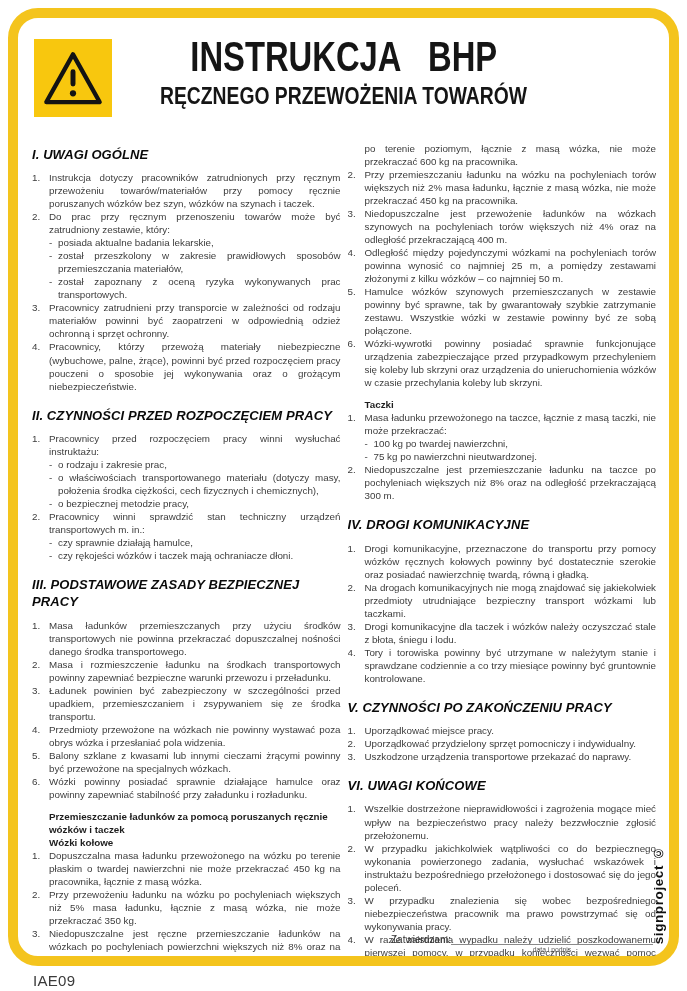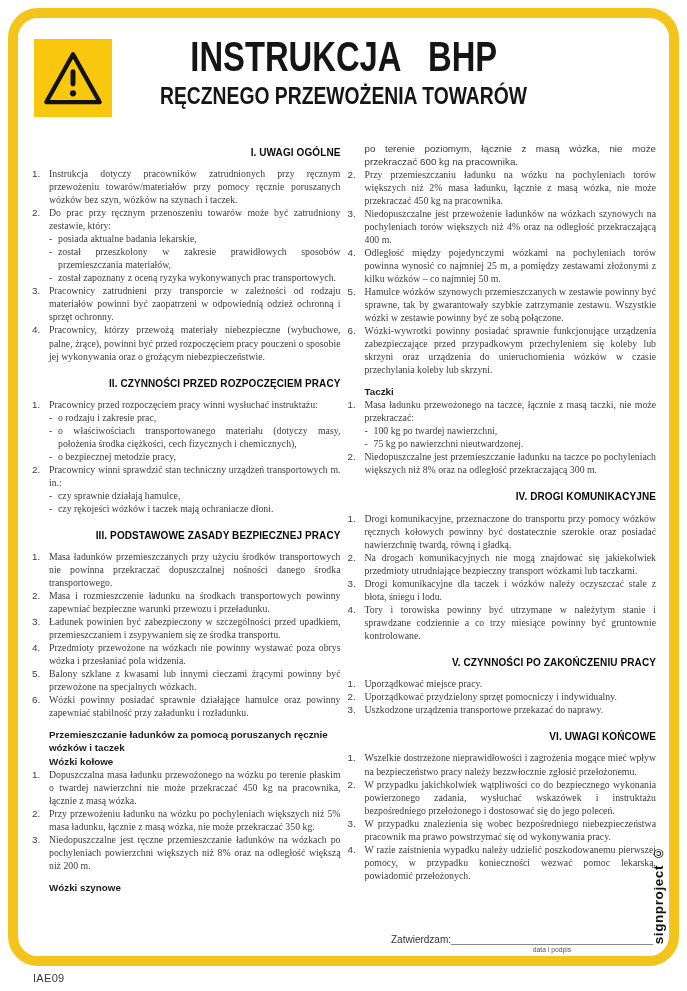--- a/index.html
+++ b/index.html
@@ -19,47 +19,47 @@
     background:#F8C70E;display:flex;align-items:center;justify-content:center;
   }
   .titles{text-align:center;padding-top:18px;color:#151515;}
   .title1{display:inline-block;font-size:42px;font-weight:bold;line-height:1.02;
     word-spacing:24px;transform:scaleX(0.78);transform-origin:50% 50%;white-space:nowrap;}
   .title2{display:inline-block;font-size:23px;font-weight:bold;line-height:1.1;margin-top:5px;
     transform:scaleX(0.84);transform-origin:50% 50%;white-space:nowrap;}
   
   .cols{display:flex;gap:7px;padding:2px 13px 0 14px;}
   .col{flex:1;min-width:0;font-size:9.8px;line-height:1.33;overflow:hidden;}
-  .sec-heading{text-align:right;font-weight:bold;color:#0a0a0a;font-size:10px;
-    letter-spacing:.1px;margin:14px 0 8px;}
+  .sec-heading{text-align:left;font-weight:bold;color:#0a0a0a;font-size:13px;
+    letter-spacing:.1px;margin:14px 0 8px;font-style:italic;}
   .col .sec-heading:first-child{margin-top:4px;}
   .sub-heading{font-weight:bold;color:#1e1e1e;padding-left:17px;margin-top:9px;}
   .sub-heading + .sub-heading{margin-top:0;}
   .sub-heading + .item{margin-top:0;}
   .item{display:flex;}
   .num{width:17px;flex:none;}
-  .ibody{flex:1;min-width:0;font-family:Liberation Serif, serif;}
+  .ibody{flex:1;min-width:0;}
   .ptext{text-align:justify;}
   .cont{padding-left:17px;text-align:justify;}
   .sub{display:flex;}
   .dash{width:9px;flex:none;}
   .stext{flex:1;min-width:0;text-align:justify;}
   
   .approve{position:absolute;right:16px;bottom:3px;display:flex;align-items:flex-start;
     font-size:10px;color:#333;}
   .approve-label{padding-top:1px;}
   .sig{width:202px;}
   .sig-line{height:11px;border-bottom:1.4px solid #8a8a8a;}
   .sig-caption{text-align:center;font-size:6.8px;color:#555;margin-top:1px;}
   .watermark{
     position:absolute;right:3px;bottom:12px;
     writing-mode:vertical-rl;transform:rotate(180deg);
     font-size:13.5px;font-weight:bold;color:#111;letter-spacing:.6px;
   }
-  .catalog-code{position:absolute;left:33px;top:972px;font-size:11px;color:#3a3a3a;letter-spacing:.3px;}
+  .catalog-code{position:absolute;left:33px;top:972px;font-size:15px;color:#3a3a3a;letter-spacing:.3px;}
 </style>
 </head>
 <body>
 
 <div class="sheet">
   <div class="frame">
     <div class="inner">
 
       <div class="header">
         <div class="icon-box">

